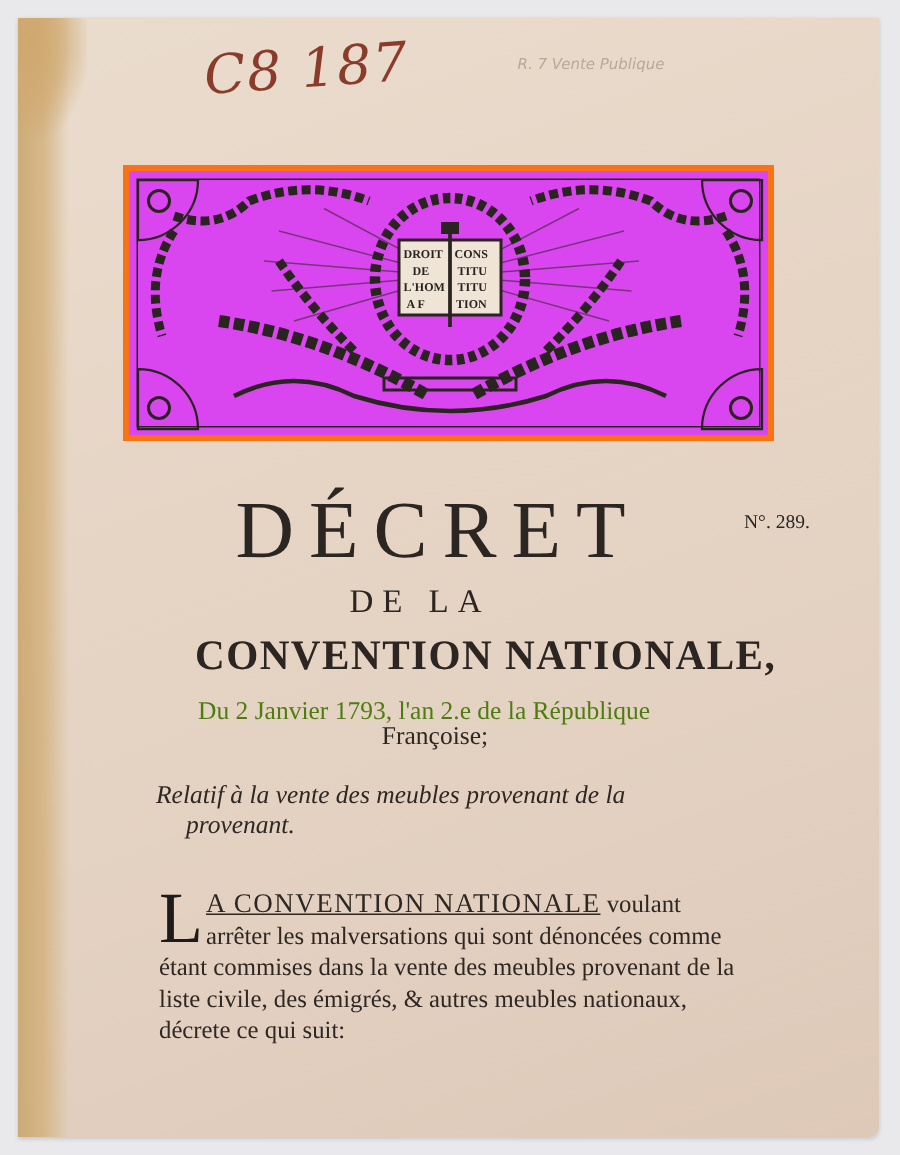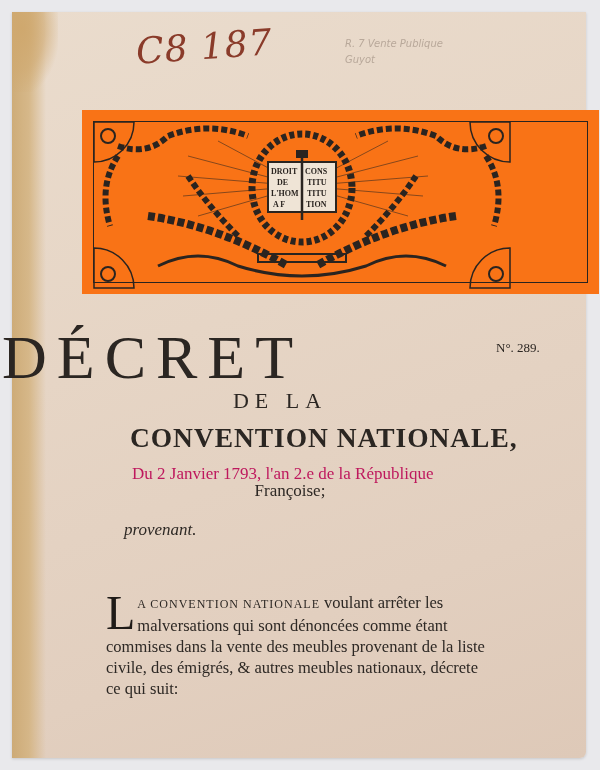--- a/index.html
+++ b/index.html
@@ -29,81 +29,80 @@
     font-family:"DejaVu Serif", serif; font-style:italic;
     font-size:36px; color:#8a3b2a; letter-spacing:1px;
     transform: rotate(-4deg);
   }
   .pencil-note {
     position:absolute; left:345px; top:36px; width:170px;
     font-family:"DejaVu Sans", sans-serif; font-style:italic;
     font-size:10px; color:#b8a89a; line-height:16px; text-align:left;
   }
   .vignette {
-    position:absolute; left:82px; top:110px; width:517px; height:184px;
-    border:6px solid #f97316; box-sizing:border-box;
-    background:#f97316;
+    position:absolute; left:82px; top:110px; width:434px; height:184px;
+    border:4px solid #f97316; box-sizing:border-box;
+    background:#d946ef;
   }
   .vignette-inner {
     position:absolute; inset:5px; border:1.5px solid #2a2420;
   }
   .vignette svg { position:absolute; left:0; top:0; }
   .title {
-    position:absolute; left:0; width:600px; top:322px; text-align:left;
-    font-size:62px; letter-spacing:10px; color:#2b2622; padding-left:20px; box-sizing:border-box;
+    position:absolute; left:0; width:600px; top:322px; text-align:center;
+    font-size:54px; letter-spacing:10px; color:#2b2622; padding-left:20px; box-sizing:border-box;
   }
   .title span { position:relative; left:-18px; }
   .number {
     position:absolute; left:496px; top:340px; font-size:13px; color:#2b2622;
   }
   .subtitle-1 {
     position:absolute; left:0; width:580px; top:388px; text-align:center;
     font-size:22px; letter-spacing:6px; color:#2b2622; padding-right:20px; box-sizing:border-box;
   }
   .subtitle-2 {
     position:absolute; left:130px; top:422px; font-size:28px; letter-spacing:1px;
     color:#2b2622; font-weight:bold; transform:scaleX(0.98); transform-origin:left;
   }
   .date-line {
     position:absolute; left:132px; top:464px; width:362px; text-align:justify;
-    font-size:17px; color:#be185d; line-height:19px;
+    font-size:17px; color:#4d7c0f; line-height:19px;
   }
   .date-line-2 {
     position:absolute; left:0; width:536px; top:481px; text-align:center;
     font-size:17px; color:#2d2824; padding-left:44px; box-sizing:border-box;
   }
   .subject {
     position:absolute; left:104px; top:520px; width:386px;
     font-style:italic; font-size:17px; line-height:20px; color:#2d2824;
     text-indent:-0px;
   }
   .subject .line { display:block; }
   .subject .indent { padding-left:20px; }
   .body-text {
     position:absolute; left:106px; top:592px; width:384px;
     font-size:16.5px; line-height:21px; color:#2d2824;
   }
   .dropcap {
     float:left; font-size:48px; line-height:38px; margin-right:2px; margin-top:2px;
     color:#1f1b18;
   }
-  .smallcaps { font-variant: small-caps; font-size:12px; letter-spacing:1px; }
+  .smallcaps { font-variant: small-caps; font-size:18px; letter-spacing:1px;text-decoration:underline; }
 </style>
 </head>
 <body>
 
 <div class="paper">
   <div class="stain"></div>
   <div class="stain-top"></div>
 </div>
 
 <div class="shelfmark">C8 187</div>
 <div class="pencil-note">
   <div>R. 7 Vente Publique</div>
-  <div>Guyot</div>
 </div>
 
 <div class="vignette">
   <div class="vignette-inner"></div>
   <svg width="428" height="178" viewBox="0 0 428 178">
     <g stroke="#2a2420" fill="none" stroke-width="1">
 
       <g opacity="0.55">
         <line x1="214" y1="70" x2="100" y2="40"></line>
           <line x1="214" y1="70" x2="90" y2="60"></line>
@@ -162,18 +161,19 @@
 
 <div class="title"><span>DÉCRET</span></div>
 <div class="number">N°. 289.</div>
 <div class="subtitle-1">DE LA</div>
 <div class="subtitle-2">CONVENTION NATIONALE,</div>
 
 <div class="date-line">Du 2 Janvier 1793, l'an 2.e de la République</div>
 <div class="date-line-2">Françoise;</div>
 
 <div class="subject">
+  <span class="line">Relatif à la vente des meubles provenant de la</span>
   <span class="line indent">provenant.</span>
 </div>
 
 <div class="body-text">
   <span class="dropcap">L</span><span class="smallcaps">A CONVENTION NATIONALE</span><span> voulant arrêter les malversations qui sont dénoncées comme étant commises dans la vente des meubles provenant de la liste civile, des émigrés, &amp; autres meubles nationaux, décrete ce qui suit:</span>
 </div>
 
 </body></html>

